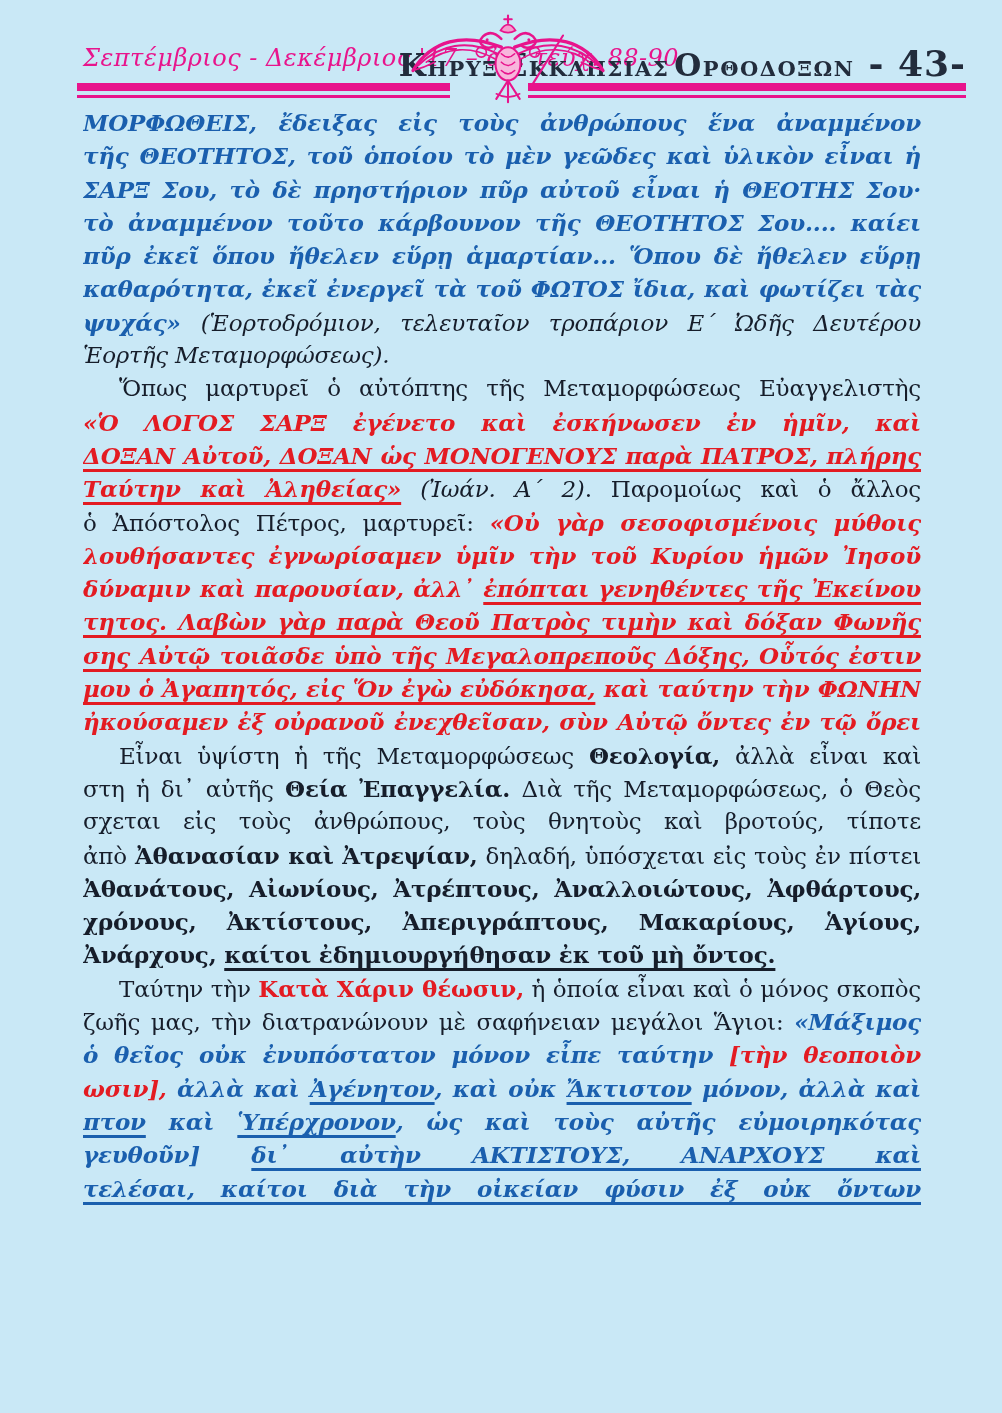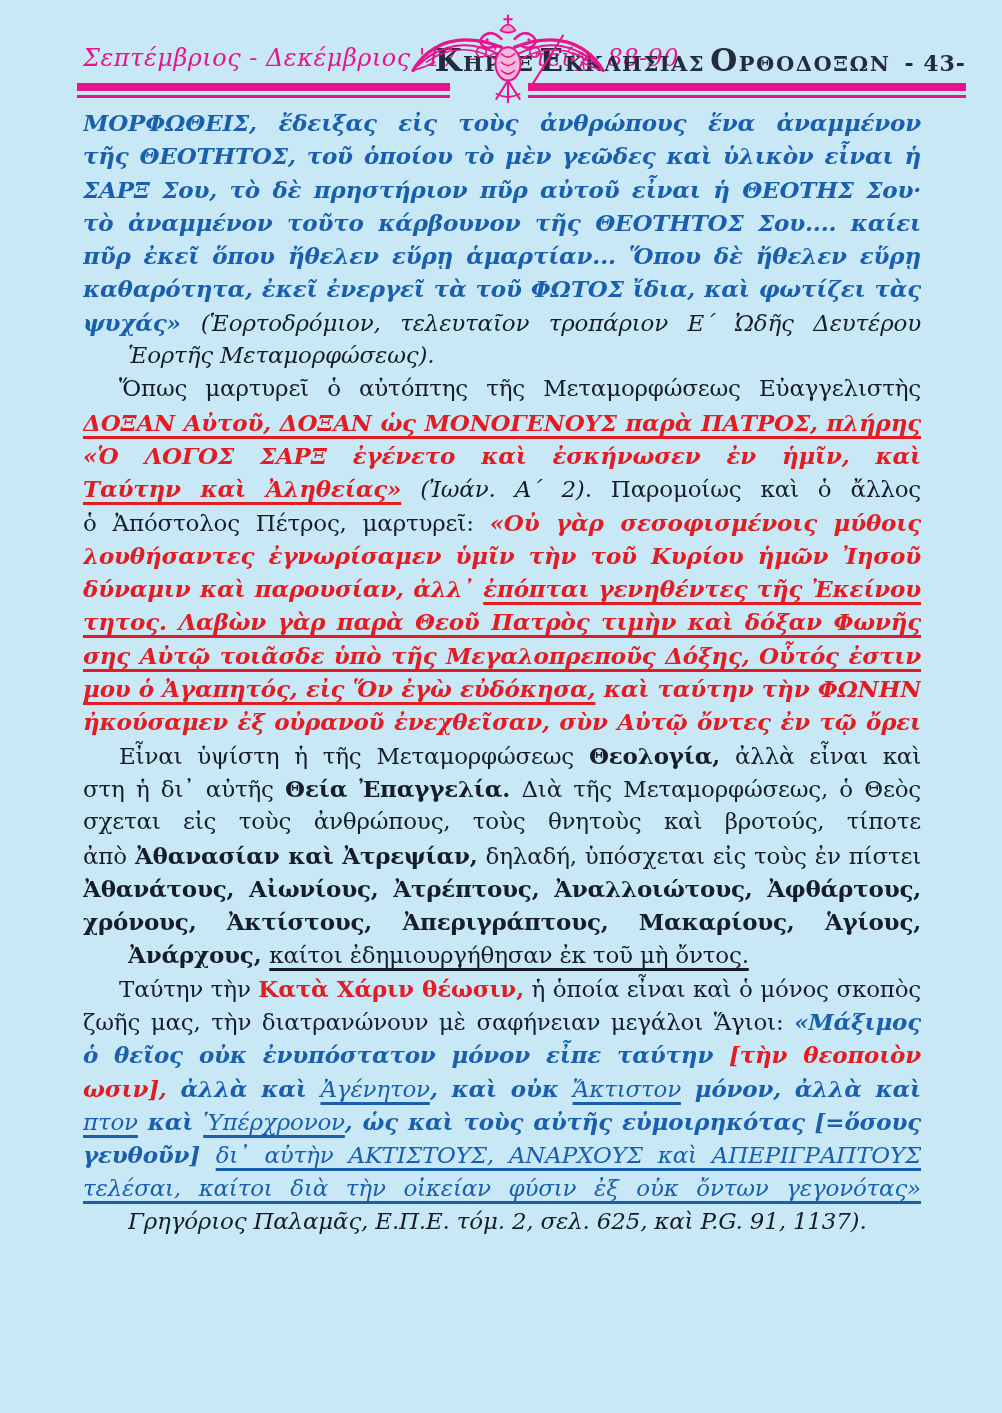--- a/index.html
+++ b/index.html
@@ -27,51 +27,51 @@
     letter-spacing:.5px;white-space:nowrap;
   }
   .masthead-right{
     position:absolute;right:36px;top:42px;
     display:flex;align-items:baseline;gap:14px;
     color:var(--navy);white-space:nowrap;
   }
   .masthead-right .word{letter-spacing:1.5px;}
   .masthead-right .lead{font-size:31px;font-weight:bold;}
   .masthead-right .rest{font-size:21px;font-weight:bold;}
-  .page-number{font-size:22px;font-weight:bold;letter-spacing:1px;}
+  .page-number{font-size:36px;font-weight:bold;letter-spacing:1px;}
 
   .rule{position:absolute;background:var(--magenta);}
   .rule-left-thick {left:77px; width:373px; top:83px; height:8px;}
   .rule-left-thin  {left:77px; width:373px; top:95px; height:3px;}
   .rule-right-thick{left:528px;width:438px; top:83px; height:8px;}
   .rule-right-thin {left:528px;width:438px; top:95px; height:3px;}
 
   .eagle{position:absolute;left:408px;top:8px;width:200px;height:100px;}
 
   
   .page-body{
     position:absolute;left:83px;top:106px;width:838px;
   }
   .line{
     height:33.3px;line-height:33.3px;
     font-size:23px;
     text-align:justify;text-align-last:justify;
     overflow:hidden;white-space:normal;
     letter-spacing:-0.2px;
   }
-  .line.last{text-align-last:left;margin-left:45px;}
+  .line.last{text-align-last:left;}
   .line.indent{text-indent:36px;}
 
   .s-bb {color:var(--blue);font-weight:bold;font-style:italic;}
-  .s-bbu{color:var(--blue);font-weight:normal;font-style:italic;
+  .s-bbu{color:var(--blue);font-weight:bold;font-style:italic;
          text-decoration:underline;text-decoration-thickness:2.5px;text-underline-offset:5px;}
   .s-k  {color:var(--ink);}
   .s-ki {color:var(--ink);font-style:italic;}
   .s-kb {color:var(--ink);font-weight:bold;}
-  .s-kbu{color:var(--ink);font-weight:normal;
+  .s-kbu{color:var(--ink);font-weight:bold;
          text-decoration:underline;text-decoration-thickness:2.5px;text-underline-offset:5px;}
   .s-ri {color:var(--red);font-weight:bold;font-style:italic;}
   .s-riu{color:var(--red);font-weight:bold;font-style:italic;
          text-decoration:underline;text-decoration-thickness:2.5px;text-underline-offset:5px;}
   .s-ru {color:var(--red);font-weight:bold;}
 </style>
 </head>
 <body>
 
 <div class="page">
@@ -123,22 +123,22 @@
   <div class="page-body">
       <div class="line"><span class="s-bb">ΜΟΡΦΩΘΕΙΣ, ἔδειξας εἰς τοὺς ἀνθρώπους ἕνα ἀναμμένον κάρβουνον</span></div>
       <div class="line"><span class="s-bb">τῆς ΘΕΟΤΗΤΟΣ, τοῦ ὁποίου τὸ μὲν γεῶδες καὶ ὑλικὸν εἶναι ἡ ὑλικὴ</span></div>
       <div class="line"><span class="s-bb">ΣΑΡΞ Σου, τὸ δὲ πρηστήριον πῦρ αὐτοῦ εἶναι ἡ ΘΕΟΤΗΣ Σου· πλὴν</span></div>
       <div class="line"><span class="s-bb">τὸ ἀναμμένον τοῦτο κάρβουνον τῆς ΘΕΟΤΗΤΟΣ Σου.... καίει μὲν ὡς</span></div>
       <div class="line"><span class="s-bb">πῦρ ἐκεῖ ὅπου ἤθελεν εὕρῃ ἁμαρτίαν... Ὅπου δὲ ἤθελεν εὕρῃ ἀρετὴν καὶ</span></div>
       <div class="line"><span class="s-bb">καθαρότητα, ἐκεῖ ἐνεργεῖ τὰ τοῦ ΦΩΤΟΣ ἴδια, καὶ φωτίζει τὰς ἐναρέτους</span></div>
       <div class="line"><span class="s-bb">ψυχάς» </span><span class="s-ki">(Ἑορτοδρόμιον, τελευταῖον τροπάριον Ε΄ Ὠδῆς Δευτέρου Κανόνος</span></div>
       <div class="line last"><span class="s-ki">Ἑορτῆς Μεταμορφώσεως).</span></div>
       <div class="line indent"><span class="s-k">Ὅπως μαρτυρεῖ ὁ αὐτόπτης τῆς Μεταμορφώσεως Εὐαγγελιστὴς Ἰωάννης:</span></div>
+      <div class="line"><span class="s-ri">«Ὁ ΛΟΓΟΣ ΣΑΡΞ ἐγένετο καὶ ἐσκήνωσεν ἐν ἡμῖν, καὶ </span></div>
       <div class="line"><span class="s-riu">ΔΟΞΑΝ Αὐτοῦ, ΔΟΞΑΝ ὡς ΜΟΝΟΓΕΝΟΥΣ παρὰ ΠΑΤΡΟΣ, πλήρης</span></div>
-      <div class="line"><span class="s-ri">«Ὁ ΛΟΓΟΣ ΣΑΡΞ ἐγένετο καὶ ἐσκήνωσεν ἐν ἡμῖν, καὶ </span></div>
       <div class="line"><span class="s-riu">Ταύτην καὶ Ἀληθείας»</span><span class="s-k"> </span><span class="s-ki">(Ἰωάν. Α΄ 2)</span><span class="s-k">. Παρομοίως καὶ ὁ ἄλλος αὐτόπτης,</span></div>
       <div class="line"><span class="s-k">ὁ Ἀπόστολος Πέτρος, μαρτυρεῖ: </span><span class="s-ri">«Οὐ γὰρ σεσοφισμένοις μύθοις ἐξακο-</span></div>
       <div class="line"><span class="s-ri">λουθήσαντες ἐγνωρίσαμεν ὑμῖν τὴν τοῦ Κυρίου ἡμῶν Ἰησοῦ Χριστοῦ</span></div>
       <div class="line"><span class="s-ri">δύναμιν καὶ παρουσίαν, ἀλλ᾽ </span><span class="s-riu">ἐπόπται γενηθέντες τῆς Ἐκείνου Μεγαλειό-</span></div>
       <div class="line"><span class="s-riu">τητος. Λαβὼν γὰρ παρὰ Θεοῦ Πατρὸς τιμὴν καὶ δόξαν Φωνῆς ἐνεχθεί-</span></div>
       <div class="line"><span class="s-riu">σης Αὐτῷ τοιᾶσδε ὑπὸ τῆς Μεγαλοπρεποῦς Δόξης, Οὗτός ἐστιν ὁ Υἱός</span></div>
       <div class="line"><span class="s-riu">μου ὁ Ἀγαπητός, εἰς Ὅν ἐγὼ εὐδόκησα,</span><span class="s-ri"> καὶ ταύτην τὴν ΦΩΝΗΝ ἡμεῖς</span></div>
       <div class="line"><span class="s-ri">ἠκούσαμεν ἐξ οὐρανοῦ ἐνεχθεῖσαν, σὺν Αὐτῷ ὄντες ἐν τῷ ὄρει τῷ Ἁγίῳ»</span></div>
       <div class="line indent"><span class="s-k">Εἶναι ὑψίστη ἡ τῆς Μεταμορφώσεως </span><span class="s-kb">Θεολογία,</span><span class="s-k"> ἀλλὰ εἶναι καὶ μεγί-</span></div>
       <div class="line"><span class="s-k">στη ἡ δι᾽ αὐτῆς </span><span class="s-kb">Θεία Ἐπαγγελία.</span><span class="s-k"> Διὰ τῆς Μεταμορφώσεως, ὁ Θεὸς ὑπό-</span></div>
@@ -147,16 +147,15 @@
       <div class="line"><span class="s-kb">Ἀθανάτους, Αἰωνίους, Ἀτρέπτους, Ἀναλλοιώτους, Ἀφθάρτους, Ὑπερ-</span></div>
       <div class="line"><span class="s-kb">χρόνους, Ἀκτίστους, Ἀπεριγράπτους, Μακαρίους, Ἁγίους, Ἐνδόξους,</span></div>
       <div class="line last"><span class="s-kb">Ἀνάρχους, </span><span class="s-kbu">καίτοι ἐδημιουργήθησαν ἐκ τοῦ μὴ ὄντος.</span></div>
       <div class="line indent"><span class="s-k">Ταύτην τὴν </span><span class="s-ru">Κατὰ Χάριν θέωσιν,</span><span class="s-k"> ἡ ὁποία εἶναι καὶ ὁ μόνος σκοπὸς τῆς</span></div>
       <div class="line"><span class="s-k">ζωῆς μας, τὴν διατρανώνουν μὲ σαφήνειαν μεγάλοι Ἅγιοι: </span><span class="s-bb">«Μάξιμος δὲ</span></div>
       <div class="line"><span class="s-bb">ὁ θεῖος οὐκ ἐνυπόστατον μόνον εἶπε ταύτην </span><span class="s-ri">[τὴν θεοποιὸν Χάριν καὶ θέ-</span></div>
       <div class="line"><span class="s-ri">ωσιν],</span><span class="s-bb"> ἀλλὰ καὶ </span><span class="s-bbu">Ἀγένητον</span><span class="s-bb">, καὶ οὐκ </span><span class="s-bbu">Ἄκτιστον</span><span class="s-bb"> μόνον, ἀλλὰ καὶ </span></div>
       <div class="line"><span class="s-bbu">πτον</span><span class="s-bb"> καὶ </span><span class="s-bbu">Ὑπέρχρονον</span><span class="s-bb">, ὡς καὶ τοὺς αὐτῆς εὐμοιρηκότας [=ὅσους τὴν</span></div>
       <div class="line"><span class="s-bb">γευθοῦν] </span><span class="s-bbu">δι᾽ αὐτὴν ΑΚΤΙΣΤΟΥΣ, ΑΝΑΡΧΟΥΣ καὶ ΑΠΕΡΙΓΡΑΠΤΟΥΣ</span></div>
       <div class="line"><span class="s-bbu">τελέσαι, καίτοι διὰ τὴν οἰκείαν φύσιν ἐξ οὐκ ὄντων γεγονότας»</span></div>
-      <div class="line last"><span class="s-ki">Γρηγόριος Παλαμᾶς, Ε.Π.Ε. τόμ. 2, σελ. 625, καὶ P.G. 91, 1137).</span></div>
     </div>
 
 </div>
 
 </body></html>

